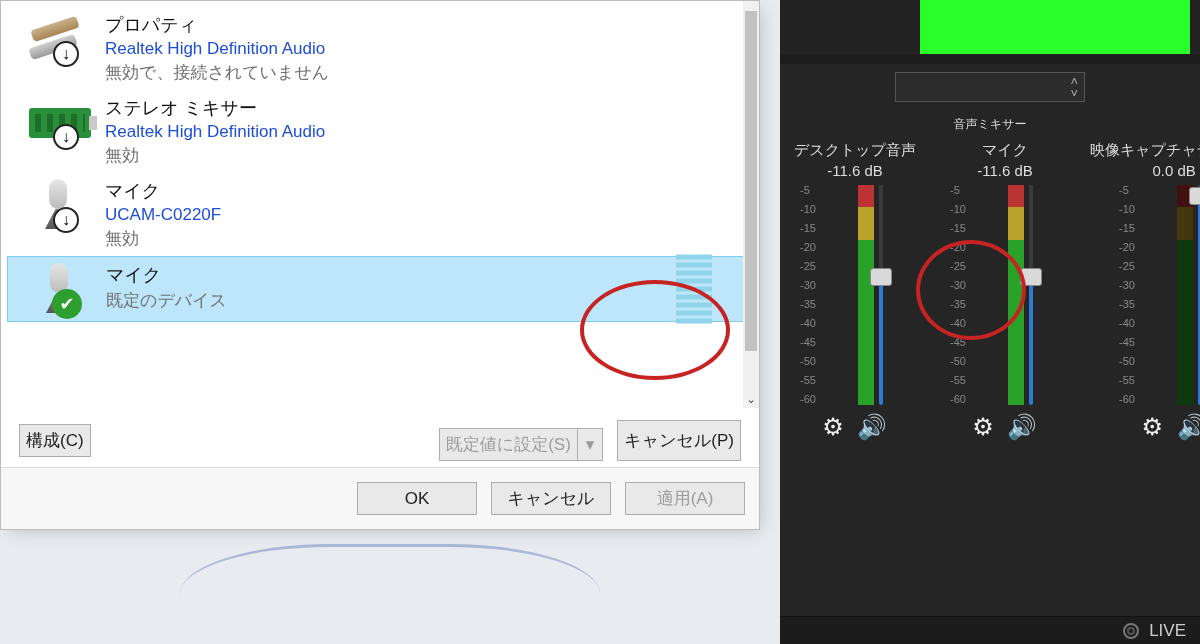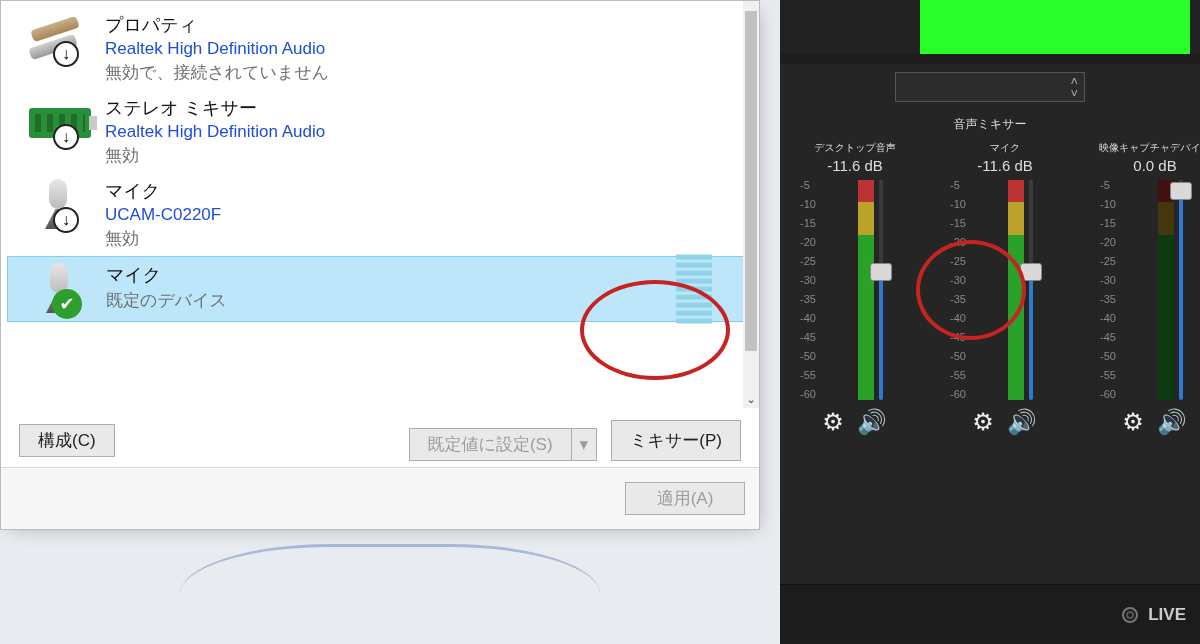--- a/index.html
+++ b/index.html
@@ -79,21 +79,21 @@
   }
   .level-meter > i { display:block; height:5px; background:#8fd4e8; }
 
   
   .dlg-mid-row {
     display:flex; justify-content:space-between; align-items:center;
     padding: 12px 18px 6px 18px;
   }
   .winbtn {
     background:#e9e9e9; border:1px solid #adadad;
-    font-size:17px; padding:4px 18px;
+    font-size:17px; padding:4px 6px;
     color:#222;
   }
   .winbtn.disabled { color:#9c9c9c; }
   .btn-with-arrow { display:flex;margin-top:8px; }
   .btn-with-arrow .arrow { border-left:none; padding:4px 8px; }
 
   .dlg-bottom {
     border-top:1px solid #d9d9d9;
     padding: 14px 14px;
     display:flex; justify-content:flex-end; gap:14px;
@@ -116,21 +116,21 @@
   .obs-dropdown .arrows { position:absolute; right:6px; top:3px; font-size:13px; line-height:12px; color:#aaa; display:flex; flex-direction:column; }
 
   .obs-title { text-align:center; font-size:12px; padding:6px 0 4px; background:#252525; }
 
   .mixer-row {
     display:flex; gap:20px; padding:4px 10px 12px 10px;
     background:#252525;
     height: 330px;
   }
   .channel { flex:0 0 130px; display:flex; flex-direction:column; align-items:center; position:relative; }
-  .channel .chname { font-size:10px; text-align:left; white-space:nowrap; }
+  .channel .chname { font-size:15px; text-align:left; white-space:nowrap; }
   .channel .chdb   { font-size:15px; text-align:center; margin-top:2px; }
   .meter-area { position:relative; margin-top:6px; width:110px; height:220px; display:flex; justify-content:center; }
   .db-scale { position:absolute; left:0; top:0; height:100%; font-size:11px; color:#888; line-height:1; display:flex; flex-direction:column; justify-content:space-between; }
   .db-scale span:before{content:"-";}
   .vu { width:16px; height:100%; margin-left:22px; background:#111; position:relative; overflow:hidden; }
   .vu .seg { position:absolute; left:0; width:100%; }
   .vu .red    { top:0;    height:10%; background:#b33; }
   .vu .yellow { top:10%;  height:15%; background:#bba22a; }
   .vu .green  { top:25%;  height:75%; background:#2aa22a; }
   .vu .dark   { position:absolute; left:0; top:0; width:100%; background:rgba(0,0,0,.65); }
@@ -139,21 +139,21 @@
   .fader-track { position:absolute; left:13px; top:0; width:4px; height:100%; background:#2b7bd6; border-radius:2px; }
   .fader-track .above { position:absolute; left:0; top:0; width:100%; background:#3a3a3a; }
   .fader-handle {
     position:absolute; left:4px; width:22px; height:18px;
     background:#d9d9d9; border:1px solid #888; border-radius:3px;
   }
 
   .ch-controls { display:flex; gap:14px; align-items:center; margin-top:8px; }
   .gear,.spk { font-size:24px; color:#eee; }
 
-  .obs-bottom { margin-top:auto; height:60px; border-top:1px solid #111; background:#1c1c1c; display:flex; align-items:center; justify-content:flex-end; padding:0 14px; gap:10px; font-size:17px; color:#ccc;font-weight:bold;}
+  .obs-bottom { margin-top:auto; height:28px; border-top:1px solid #111; background:#1c1c1c; display:flex; align-items:center; justify-content:flex-end; padding:0 14px; gap:10px; font-size:17px; color:#ccc;}
   .live-dot { width:16px;height:16px;border-radius:50%;border:2px solid #777;position:relative;}
   .live-dot:before{content:"";position:absolute;inset:2px;border-radius:50%;border:2px solid #555;}
 
   
   .bg-green-strip { position:absolute; right:0; bottom:0; width:160px; height:100px; background:#2bff2b; }
   .bg-line { position:absolute; bottom:0; height:100px; width:420px; left:180px; border-top:3px solid #6f87c2; border-radius:50% 50% 0 0 / 70px; border-left:none;border-right:none;border-bottom:none; opacity:.5;}
   
   .annot { position:absolute; border:4px solid #c62323; border-radius:50%; pointer-events:none; }
   .annot.a1 { left:580px; top:280px; width:150px; height:100px; }
   .annot.a2 { left:916px; top:240px; width:110px; height:100px; }
@@ -238,25 +238,27 @@
     </div>
   </div>
 
   <div class="dlg-mid-row">
     <button class="winbtn">構成(C)</button>
     <div style="display:flex; gap:14px;">
       <span class="btn-with-arrow">
         <button class="winbtn disabled">既定値に設定(S)</button>
         <button class="winbtn disabled arrow">▾</button>
       </span>
-      <button class="winbtn">ミキサー(P)</button>
+      <button class="winbtn">キャンセル(P)</button>
     </div>
   </div>
 
   <div class="dlg-bottom">
+    <button class="winbtn">OK</button>
+    <button class="winbtn">キャンセル</button>
     <button class="winbtn disabled">適用(A)</button>
   </div>
 </div>
 
 <div class="obs">
   <div class="obs-top-green"></div>
   <div class="obs-sep"></div>
   <div class="obs-dropdown-row">
     <div class="obs-dropdown">
       <span class="arrows">

